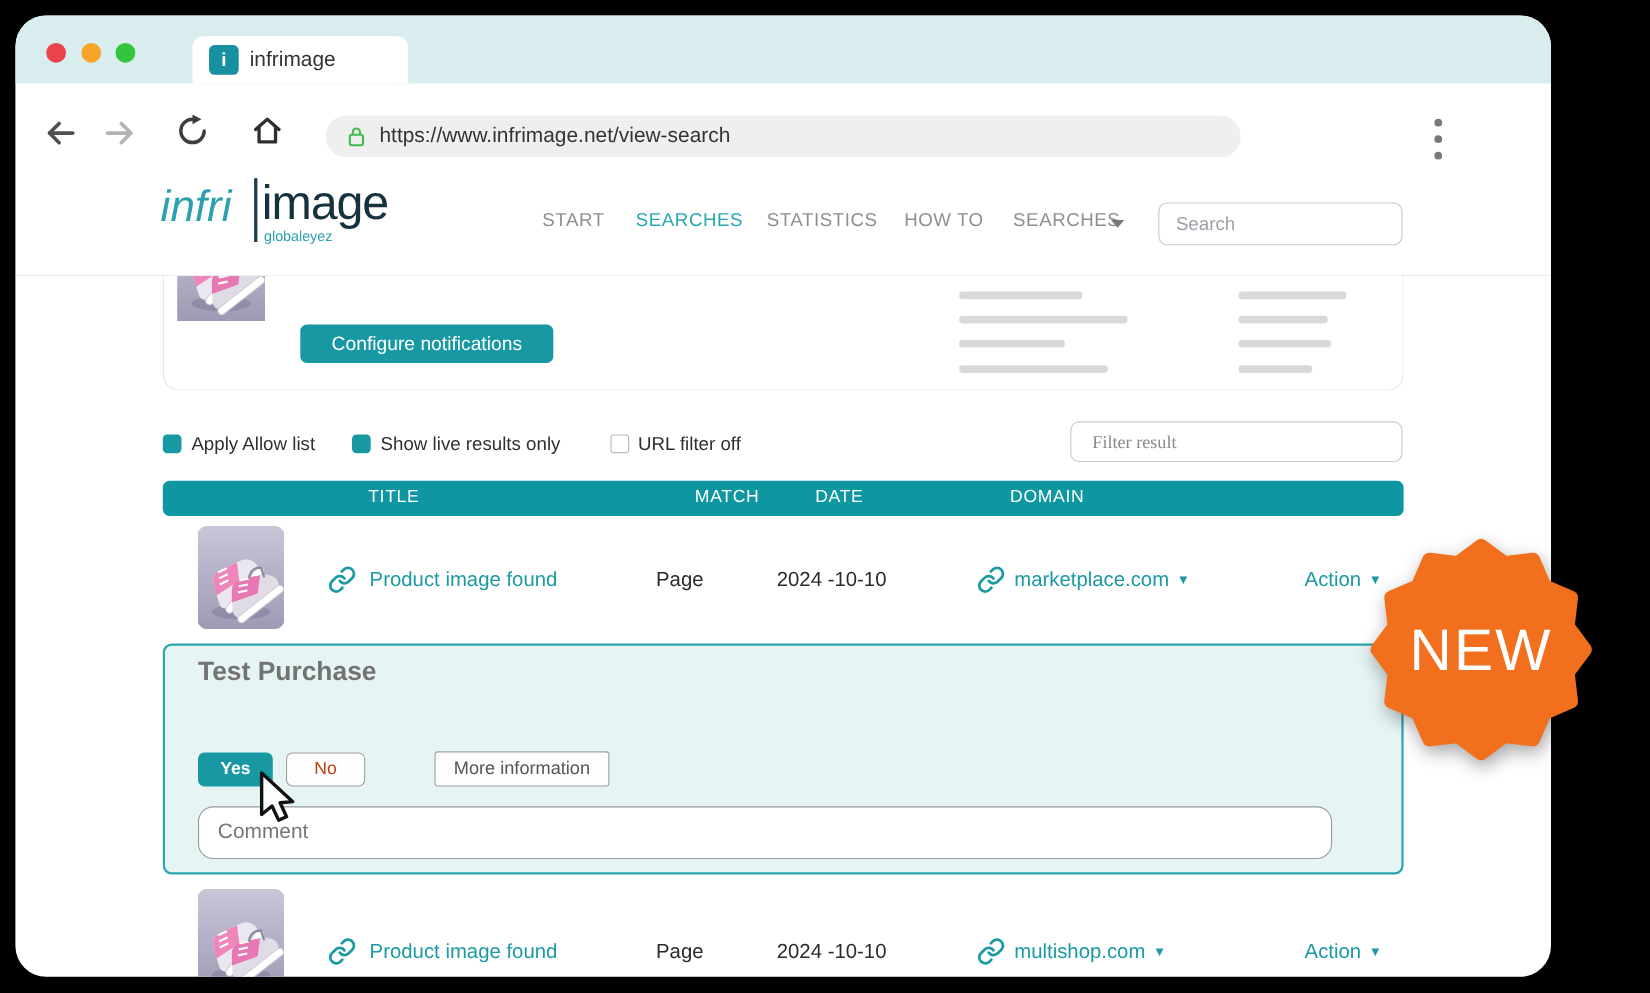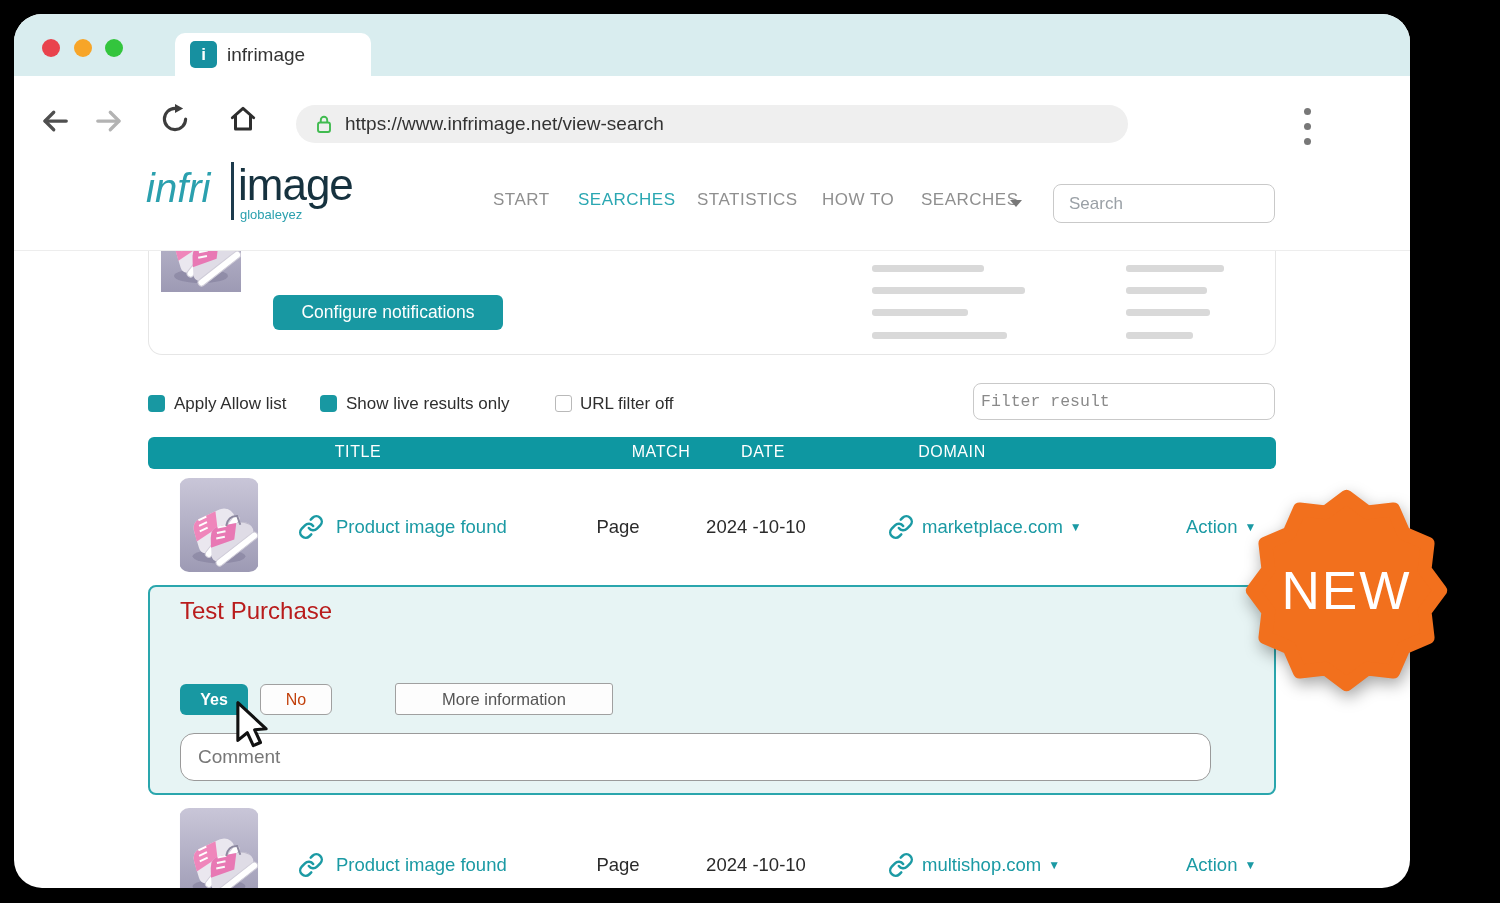--- a/index.html
+++ b/index.html
@@ -45,41 +45,41 @@
   .teal-btn { position:absolute; background:#1898a2; color:#fff; border:none; border-radius:6px; font-size:17.5px; font-family:inherit; cursor:pointer; }
   .btn-export { left:125px; top:-3px; width:230px; height:38px; }
   .btn-notif { left:124px; top:44px; width:230px; height:35px; }
   .skel { position:absolute; height:7px; border-radius:3px; background:#d9d9d9; }
 
   
   .chk { position:absolute; width:17px; height:17px; border-radius:4px; }
   .chk.on { background:#1898a2; }
   .chk.off { background:#fff; border:1.5px solid #b9b9b9; border-radius:3px; }
   .chk-label { position:absolute; font-size:17px; color:#2f2f2f; }
-  .filter-input { position:absolute; left:959px; top:369px; width:302px; height:37px; border:1px solid #c9c9c9; border-radius:8px; padding-left:7px; font-size:16.5px; color:#333; outline:none; font-family:Liberation Mono, monospace; }
+  .filter-input { position:absolute; left:959px; top:369px; width:302px; height:37px; border:1px solid #c9c9c9; border-radius:8px; padding-left:19px; font-size:16.5px; color:#333; outline:none; font-family:Liberation Serif, serif; }
   .filter-input::placeholder { color:#8a8a8a; }
 
   
   .thead { position:absolute; left:134px; top:423px; width:1128px; height:32px; background:#0e97a1; border-radius:6px; }
   .th { position:absolute; top:6px; transform:translateX(-50%); color:#fff; font-size:16px; letter-spacing:.6px;margin-left:32px; }
   .trow { position:absolute; left:134px; width:1128px; }
   .row-thumb { position:absolute; width:80px; height:94px; border-radius:10px; overflow:hidden; cursor:pointer; }
   .chain { position:absolute; width:26px; height:26px; }
   .cell-link { position:absolute; font-size:18.5px; color:#1b9aa4; cursor:pointer; }
   .cell-dark { position:absolute; transform:translateX(-50%); font-size:18.5px; color:#2b2b2b; }
   .caret { display:inline-block; font-size:12px; margin-left:7px; transform:translateY(-2px); }
 
   
   .panel { position:absolute; left:134px; top:571px; width:1128px; height:210px; background:#e7f4f4; border:2px solid #2aa6ad; border-radius:8px; }
-  .panel-title { position:absolute; left:30px; top:10px; font-size:24px; color:#b91c1c; font-weight:400;text-align:right; }
+  .panel-title { position:absolute; left:30px; top:10px; font-size:24px; color:#737373; font-weight:700;text-align:right; }
   .panel-question { position:absolute; left:30px; top:52px; font-size:17.5px; font-weight:bold; color:#101010; }
   .pill { position:absolute; border-radius:6px; font-family:inherit; font-size:16px; cursor:pointer; }
   .pill-yes { left:30px; top:97px; width:68px; height:31px; background:#1898a2; color:#fff; border:none; font-weight:bold; }
   .pill-no { left:110px; top:97px; width:72px; height:31px; background:#fdfdfd; color:#c2410c; border:1.5px solid #a0a0a0; }
-  .pill-more { left:245px; top:96px; width:218px; height:32px; background:#fdfdfd; color:#555; border:1.5px solid #a0a0a0; border-radius:3px; font-size:16.5px; }
+  .pill-more { left:245px; top:96px; width:159px; height:32px; background:#fdfdfd; color:#555; border:1.5px solid #a0a0a0; border-radius:3px; font-size:16.5px; }
   .comment-input { position:absolute; left:30px; top:146px; width:1031px; height:48px; background:#fff; border:1.5px solid #9a9a9a; border-radius:14px; padding-left:17px; font-size:19px; color:#333; outline:none; font-family:inherit; }
   .comment-input::placeholder { color:#777; }
   .cursor-svg { position:absolute; left:84px; top:114px; z-index:6; }
 
   
   .badge { position:absolute; left:1243px; top:487px; width:207px; height:207px; z-index:10; filter:drop-shadow(2px 6px 8px rgba(0,0,0,.35)); }
 </style>
 </head>
 <body>
 

